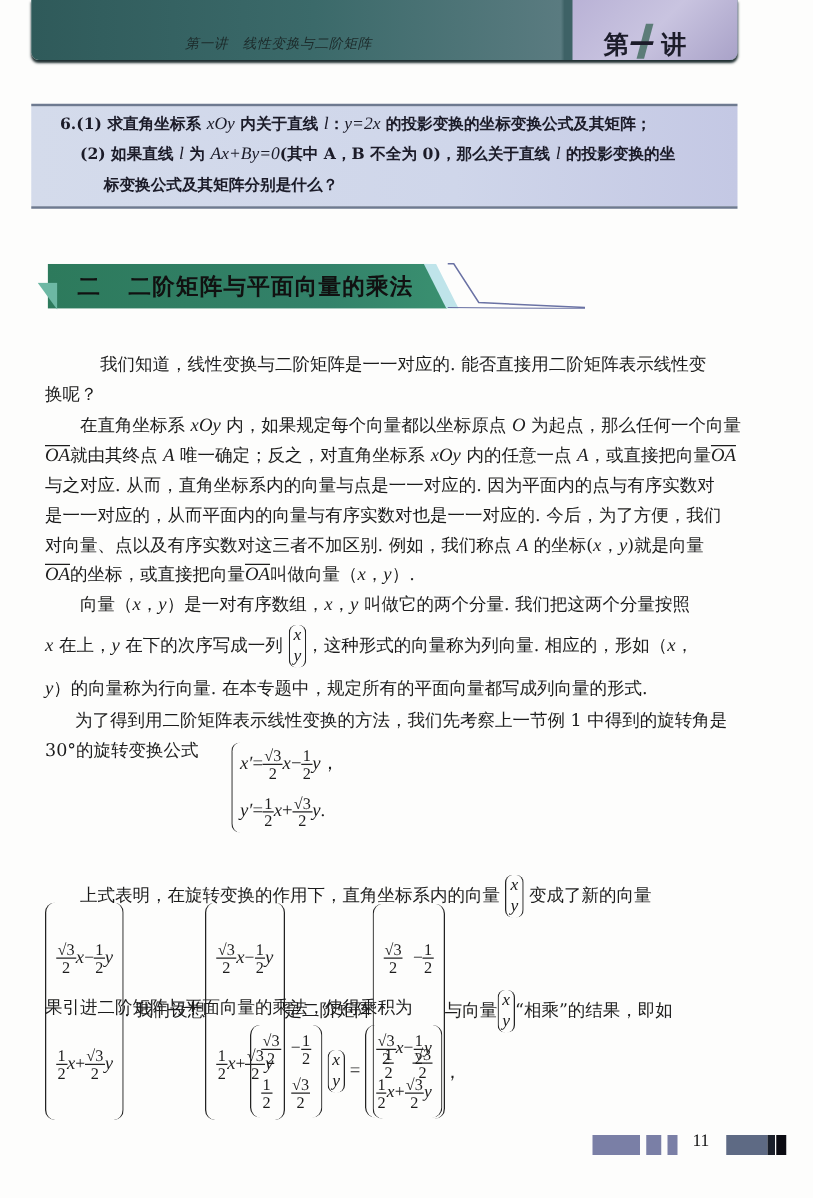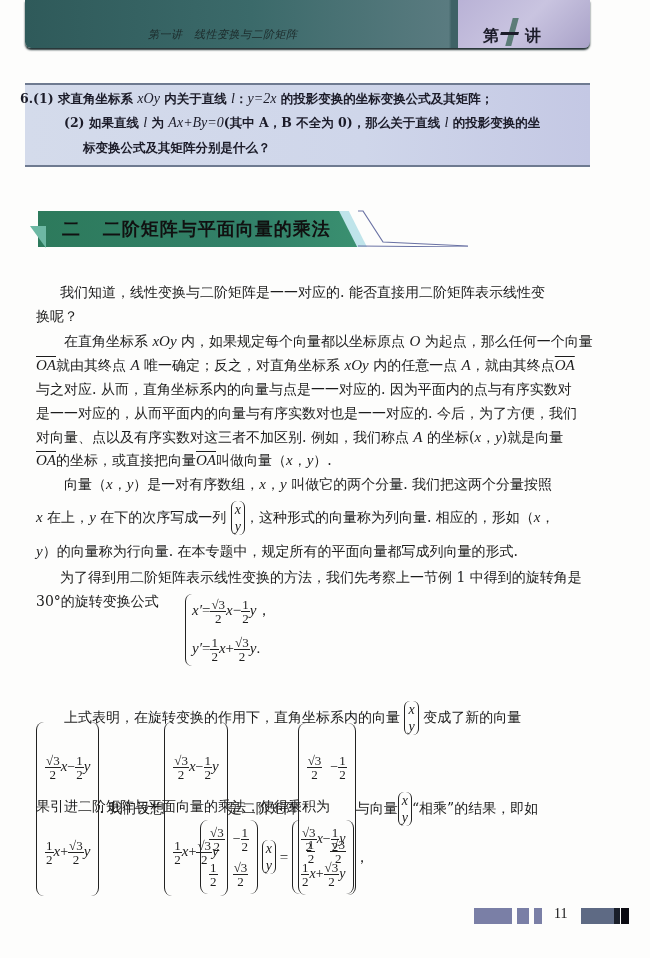--- a/index.html
+++ b/index.html
@@ -7,29 +7,29 @@
          font-family:"DejaVu Serif","Liberation Serif",serif; color:#1a1a1a; }
   .hdr { position:absolute; left:25px; top:0; width:565px; height:48px;
          background:linear-gradient(90deg,#2f5a5a 0%,#3b6a6a 40%,#5a7b80 75%,#3e6266 75.5%);
          border-radius:0 0 6px 6px; box-shadow:0 2px 2px #1e2e30; }
   .hdr-title { position:absolute; left:148px; top:27px; font-family:"DejaVu Sans",sans-serif;
          font-size:11px; font-style:italic; color:#1c2a2a; letter-spacing:0.5px; }
   .hdr-right { position:absolute; left:458px; top:0; width:132px; height:48px;
          background:linear-gradient(135deg,#b9b2d6,#c9c4e0 50%,#a9a2c8);
          border-radius:0 0 6px 0; }
   .chap { position:absolute; left:483px; top:22px; font-family:"DejaVu Sans",sans-serif;
-          font-size:16px; font-weight:bold; color:#1c1c2a; }
+          font-size:20px; font-weight:bold; color:#1c1c2a; }
   .chap .num { display:inline-block; width:6px; height:28px; background:#5c7c78; transform:skewX(-15deg);
           vertical-align:middle; margin:0 10px; position:relative; top:-4px; }
   .chap .num::after { content:""; position:absolute; left:-8px; top:14px; width:18px; height:3px; background:#1c1c2a; }
 
   .exbox { position:absolute; left:25px; top:83px; width:565px; height:80px;
            background:linear-gradient(90deg,#d4dbeb,#cfd6ea 60%,#c4c8e4);
            border-top:2px solid #6e7a90; border-bottom:2px solid #6e7a90; }
-  .exline { position:absolute; left:20px; font-family:"DejaVu Serif",serif; font-size:12.5px;
+  .exline { position:absolute; left:48px; font-family:"DejaVu Serif",serif; font-size:12.5px;
             font-weight:bold; color:#1b1b28; white-space:nowrap; }
   .exline i { font-family:"Liberation Serif",serif; font-weight:normal; font-size:14px; }
 
   .banner { position:absolute; left:38px; top:211px; width:320px; height:36px;
             background:linear-gradient(90deg,#2d7a5c,#33826a 70%,#3a9070);
             clip-path:polygon(0 0,95% 0,100% 100%,0 100%); }
   .banner-fold { position:absolute; left:30px; top:226px; width:16px; height:22px; background:#6db8a4;
             clip-path:polygon(0 0,100% 0,100% 100%); }
   .banner-stripe { position:absolute; left:339px; top:211px; width:28px; height:36px;
             background:#bfe4ea; clip-path:polygon(0 0,35% 0,100% 100%,65% 100%); }
@@ -83,28 +83,28 @@
 <div class="banner-fold"></div>
 <div class="banner-stripe"></div>
 <svg class="banner-line" viewBox="0 0 110 37">
   <polyline points="0,1 5,1 25,32 110,36" fill="none" stroke="#6a72a4" stroke-width="1.2"></polyline>
   <line x1="0" y1="36" x2="110" y2="37" stroke="#6a72a4" stroke-width="1"></line>
 </svg>
 <div class="banner-text">
   <span>二</span>&nbsp;&nbsp;&nbsp;<span>二阶矩阵与平面向量的乘法</span>
 </div>
 
-<div class="p" style="top:280px; left:60px;">我们知道，线性变换与二阶矩阵是一一对应的. 能否直接用二阶矩阵表示线性变</div>
+<div class="p" style="top:280px; left:80px;">我们知道，线性变换与二阶矩阵是一一对应的. 能否直接用二阶矩阵表示线性变</div>
 <div class="p" style="top:304px;">换呢？</div>
 
 <div class="p" style="top:329px; left:64px;">
   <span>在直角坐标系 </span><i>xOy</i><span> 内，如果规定每个向量都以坐标原点 </span><i>O</i><span> 为起点，那么任何一个向量</span>
 </div>
 <div class="p" style="top:353px;">
-  <span class="ov">OA</span><span>就由其终点 </span><i>A</i><span> 唯一确定；反之，对直角坐标系 </span><i>xOy</i><span> 内的任意一点 </span><i>A</i><span>，就由其终点</span><span class="ov">OA</span>
+  <span class="ov">OA</span><span>就由其终点 </span><i>A</i><span> 唯一确定；反之，对直角坐标系 </span><i>xOy</i><span> 内的任意一点 </span><i>A</i><span>，或直接把向量</span><span class="ov">OA</span>
 </div>
 <div class="p" style="top:377px;">与之对应. 从而，直角坐标系内的向量与点是一一对应的. 因为平面内的点与有序实数对</div>
 <div class="p" style="top:401px;">是一一对应的，从而平面内的向量与有序实数对也是一一对应的. 今后，为了方便，我们</div>
 <div class="p" style="top:425px;">
   <span>对向量、点以及有序实数对这三者不加区别. 例如，我们称点 </span><i>A</i><span> 的坐标(</span><i>x</i><span>，</span><i>y</i><span>)就是向量</span>
 </div>
 <div class="p" style="top:448px;">
   <span class="ov">OA</span><span>的坐标，或直接把向量</span><span class="ov">OA</span><span>叫做向量（</span><i>x</i><span>，</span><i>y</i><span>）.</span>
 </div>
 

